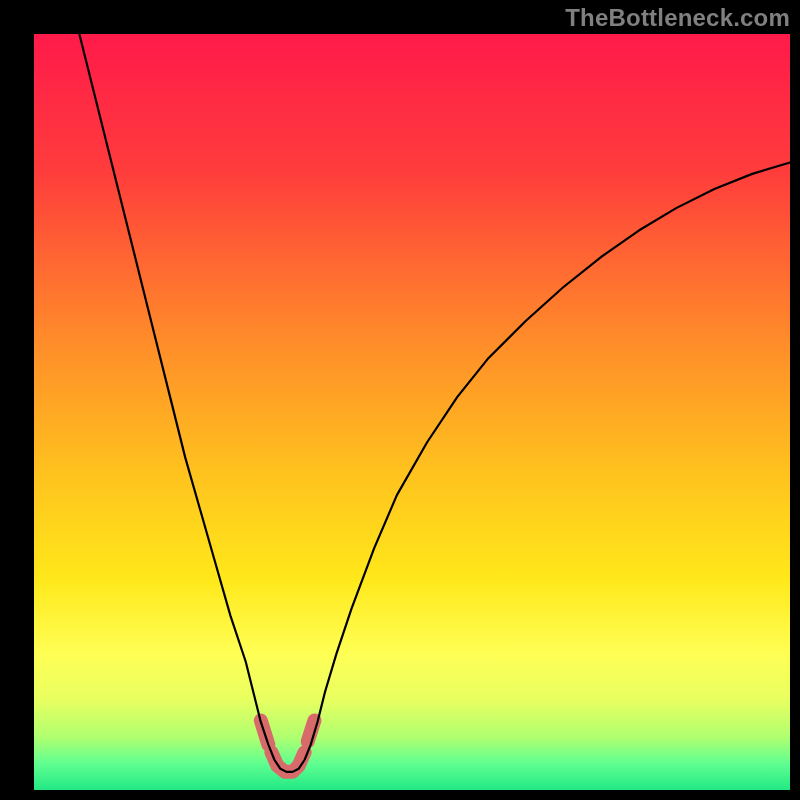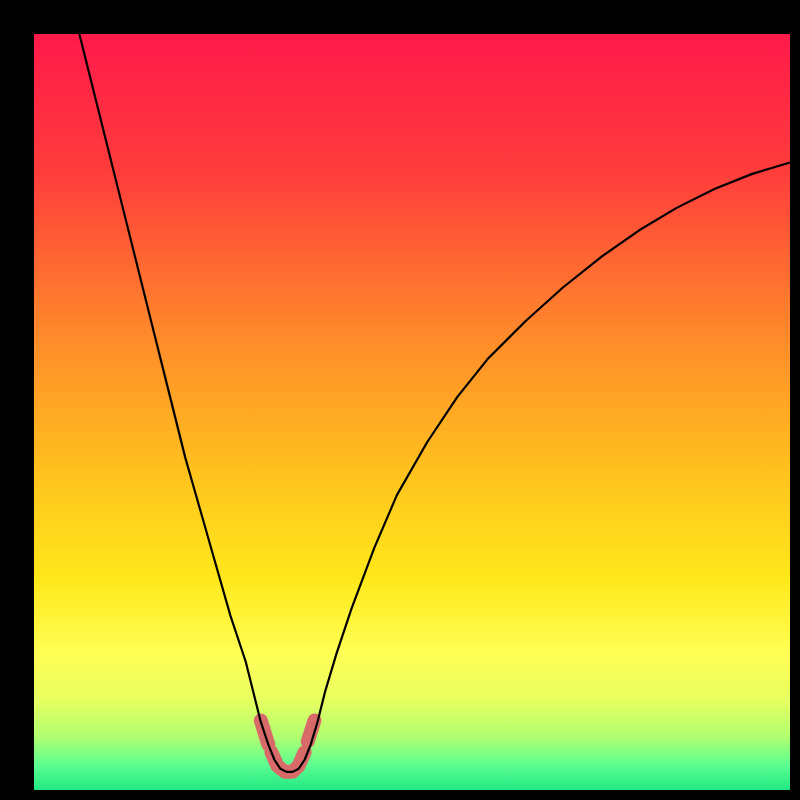--- a/index.html
+++ b/index.html
@@ -54,13 +54,14 @@
     </defs>
 
     <rect id="plot-bg" fill="url(#bg-grad)" x="34" y="34" width="756" height="756"></rect>
     <g id="highlights">
         <path d="M260.80 720.45 L268.36 744.64" fill="none" stroke="#d86a6a" stroke-width="14" stroke-linecap="round" stroke-linejoin="round"></path>
         <path d="M271.38 752.20 L277.43 765.81 L284.99 771.86 L292.55 771.86 L298.60 765.81 L304.65 752.20" fill="none" stroke="#d86a6a" stroke-width="14" stroke-linecap="round" stroke-linejoin="round"></path>
         <path d="M307.67 741.62 L314.48 720.45" fill="none" stroke="#d86a6a" stroke-width="14" stroke-linecap="round" stroke-linejoin="round"></path>
       </g>
     <path id="curve" fill="none" d="M79.36 34.00 L94.48 94.48 L109.60 154.96 L124.72 215.44 L139.84 275.92 L154.96 336.40 L170.08 396.88 L185.20 457.36 L200.32 510.28 L215.44 563.20 L230.56 616.12 L245.68 661.48 L253.24 691.72 L260.80 721.96 L268.36 744.64 L274.41 759.76 L280.46 768.83 L286.50 771.86 L292.55 771.86 L298.60 768.83 L304.65 759.76 L310.70 744.64 L317.50 721.96 L325.06 691.72 L336.40 653.92 L351.52 608.56 L374.20 548.08 L396.88 495.16 L427.12 442.24 L457.36 396.88 L487.60 359.08 L525.40 321.28 L563.20 287.26 L601.00 257.02 L638.80 230.56 L676.60 207.88 L714.40 188.98 L752.20 173.86 L790.00 162.52" stroke="#000000" stroke-width="2.2" stroke-linecap="round" stroke-linejoin="round"></path>
   </svg>
+  <div class="watermark">TheBottleneck.com</div>
 </div>
 
 </body></html>

